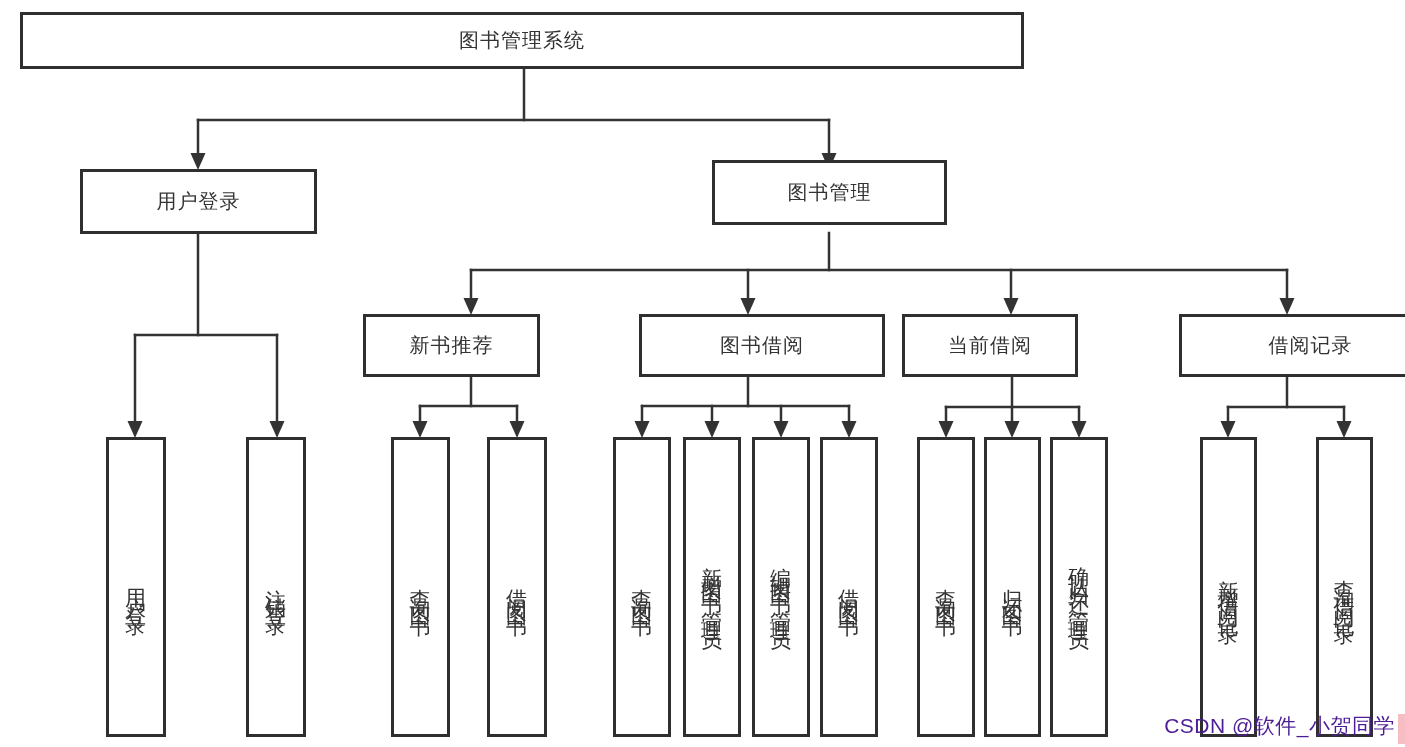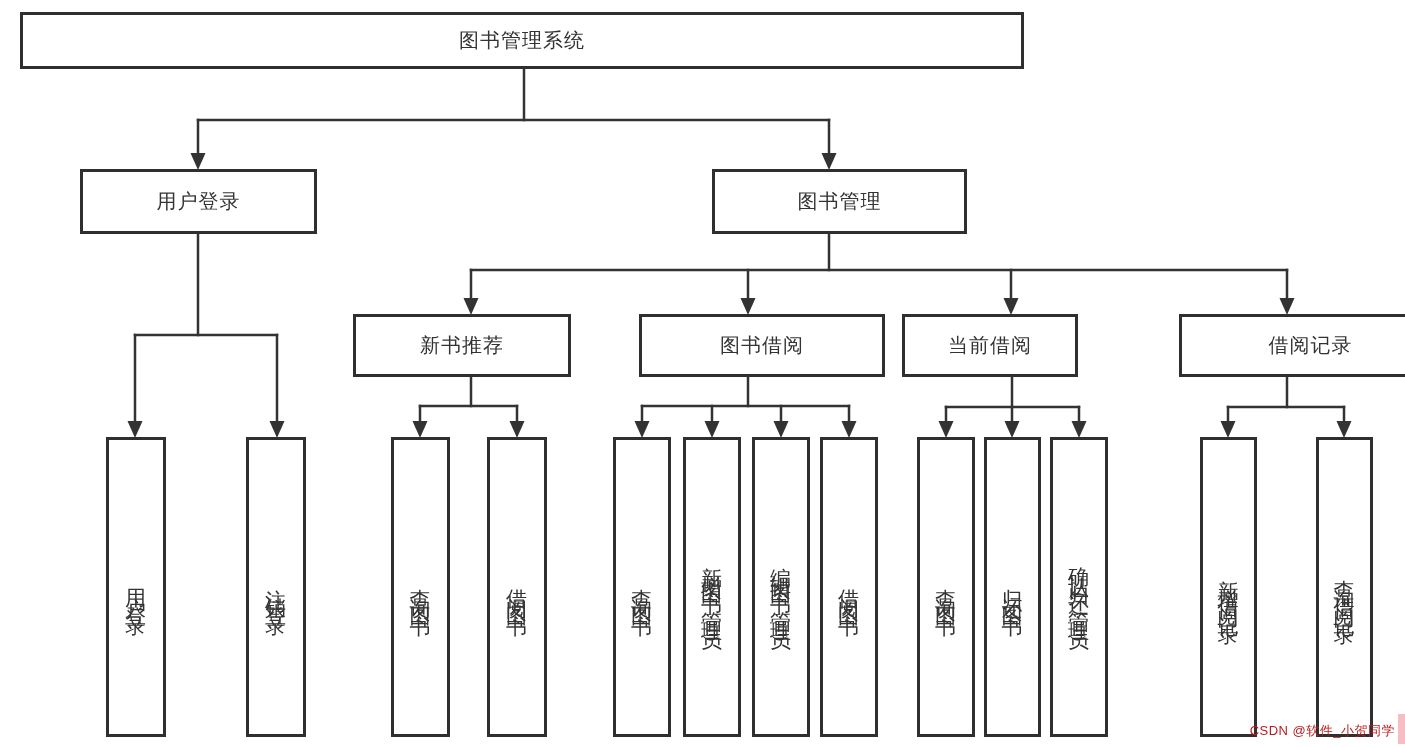--- a/index.html
+++ b/index.html
@@ -37,22 +37,22 @@
     text-orientation: mixed;
     font-size: 21px;
     letter-spacing: 9px;
     line-height: 1;
     padding-top: 6px;
   }
   .watermark {
     position: absolute;
     right: 10px;
     bottom: 7px;
-    font-size: 13px;
-    color: #b91c1c;
+    font-size: 21px;
+    color: #4c1d95;
     letter-spacing: 0.5px;
     white-space: nowrap;
   }
   .wm-accent {
     position: absolute;
     right: 0;
     bottom: 3px;
     width: 7px;
     height: 30px;
     background: #f6bdc2;
@@ -125,23 +125,23 @@
       <polygon points="1004.5,421 1019.5,421 1012,438"></polygon>
       <polygon points="1071.5,421 1086.5,421 1079,438"></polygon>
       <polygon points="1220.5,421 1235.5,421 1228,438"></polygon>
       <polygon points="1336.5,421 1351.5,421 1344,438"></polygon>
     </g>
   </svg>
 
   <div class="node h" style="left:20px; top:12px; width:1004px; height:57px">图书管理系统</div>
 
   <div class="node h" style="left:80px; top:169px; width:237px; height:65px">用户登录</div>
-  <div class="node h" style="left:712px; top:169px; width:255px; height:65px">图书管理</div>
+  <div class="node h" style="left:712px; top:160px; width:235px; height:65px">图书管理</div>
 
-  <div class="node h" style="left:353px; top:314px; width:218px; height:63px">新书推荐</div>
+  <div class="node h" style="left:363px; top:314px; width:177px; height:63px">新书推荐</div>
   <div class="node h" style="left:639px; top:314px; width:246px; height:63px">图书借阅</div>
   <div class="node h" style="left:902px; top:314px; width:176px; height:63px">当前借阅</div>
   <div class="node h" style="left:1179px; top:314px; width:263px; height:63px">借阅记录</div>
 
   <div class="node v" style="left:106px; top:437px; width:60px; height:300px">用户登录</div>
   <div class="node v" style="left:246px; top:437px; width:60px; height:300px">注销登录</div>
 
   <div class="node v" style="left:391px; top:437px; width:59px; height:300px">查询图书</div>
   <div class="node v" style="left:487px; top:437px; width:60px; height:300px">借阅图书</div>
 

